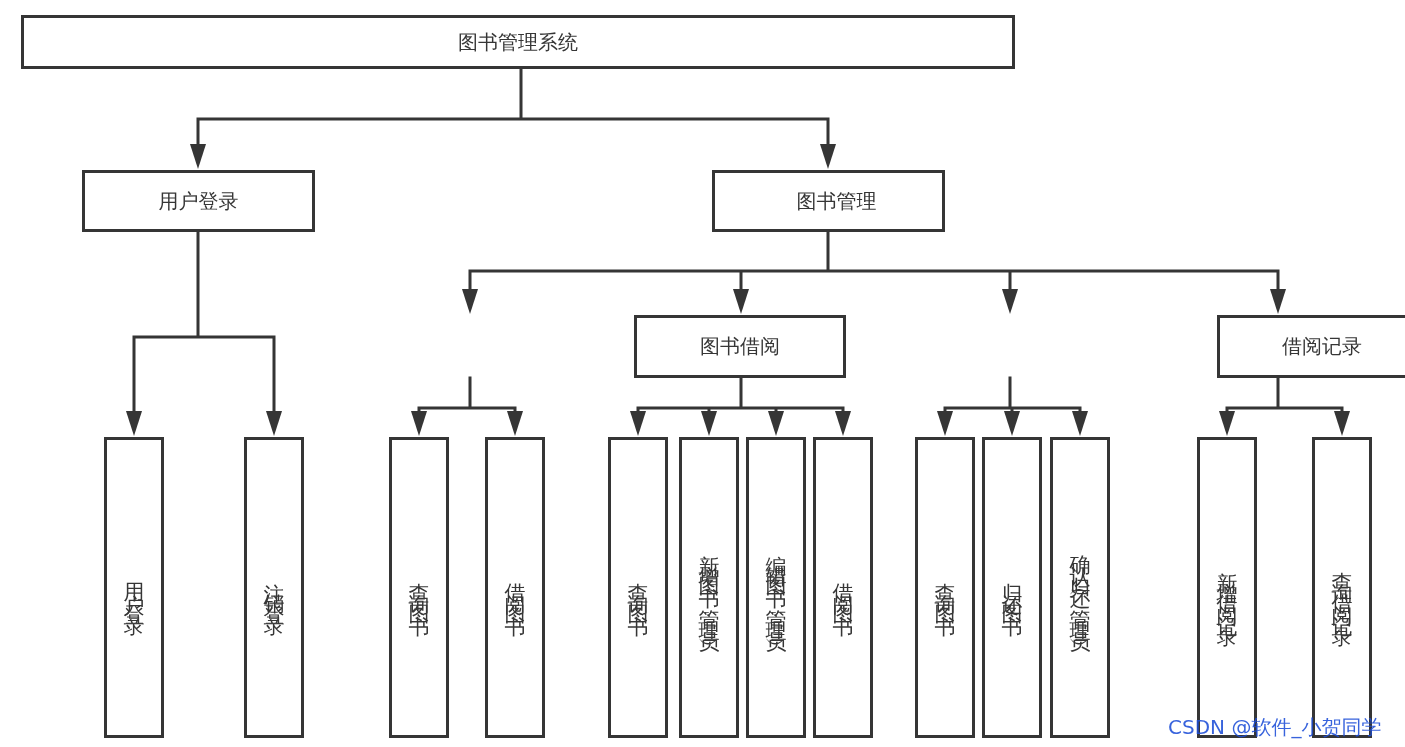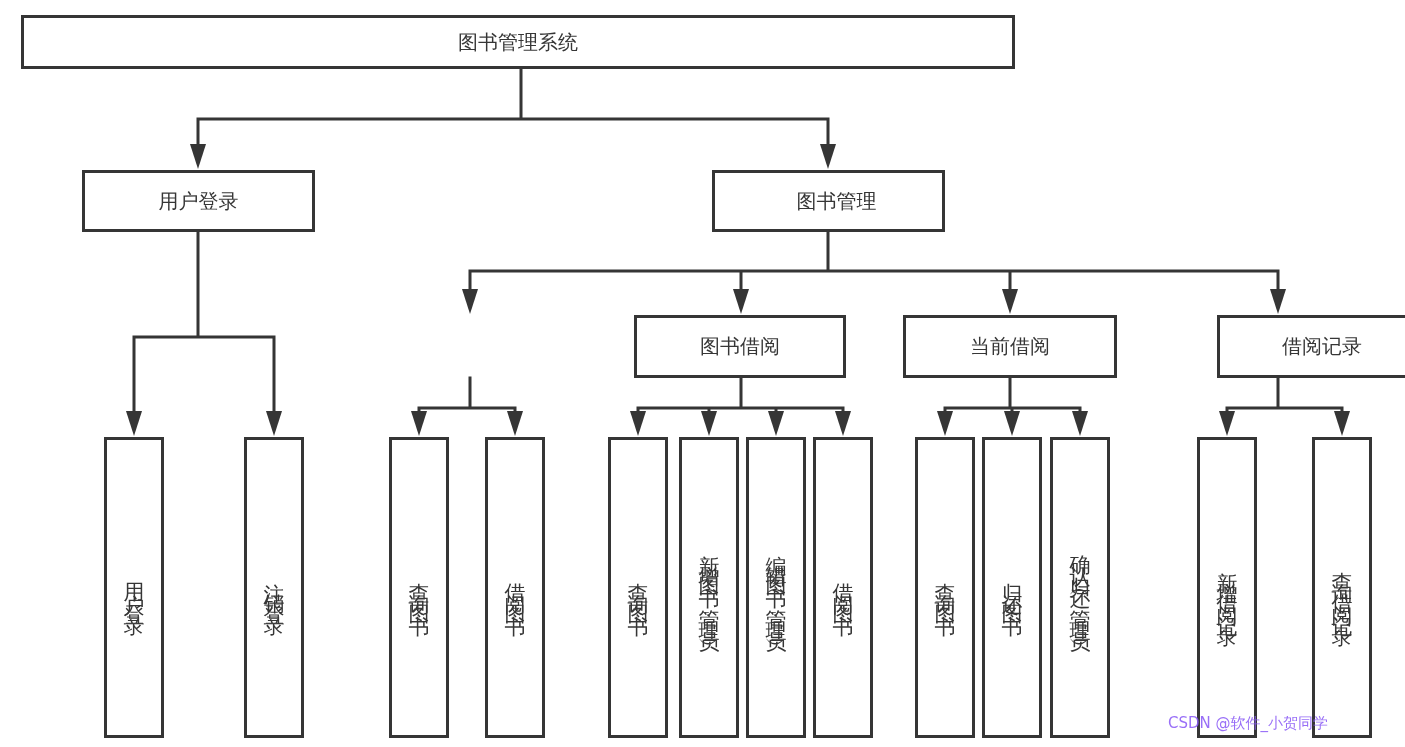--- a/index.html
+++ b/index.html
@@ -34,22 +34,22 @@
     writing-mode: vertical-rl;
     letter-spacing: 11px;
     font-size: 21px;
     color: #363636;
     white-space: nowrap;
   }
   .watermark {
     position: absolute;
     left: 1168px;
     top: 714px;
-    font-size: 15px;
-    color: #8b5cf6;
+    font-size: 20px;
+    color: #1d4ed8;
     opacity: 0.88;
     white-space: nowrap;
     z-index: 10;
   }
 </style>
 </head>
 <body>
 
 <div class="canvas">
 
@@ -84,21 +84,20 @@
       <polygon points="1334,411 1350,411 1342,436"></polygon>
     </g>
   </svg>
 
   <div class="node" style="left:21px; top:15px; width:994px; height:54px;">图书管理系统</div>
 
   <div class="node" style="left:82px; top:170px; width:233px; height:62px;">用户登录</div>
   <div class="node" style="left:712px; top:170px; width:233px; height:62px;padding-left:16px;">图书管理</div>
 
   <div class="node" style="left:634px; top:315px; width:212px; height:63px;">图书借阅</div>
-  <div class="node" style="left:903px; top:315px; width:214px; height:63px;">当前借阅</div>
   <div class="node" style="left:1173px; top:315px; width:210px; height:63px;margin-left:44px;">借阅记录</div>
 
   <div class="node leaf" style="left:104px;">
     <span class="vtext">用户登录</span>
   </div>
   <div class="node leaf" style="left:244px;">
     <span class="vtext">注销登录</span>
   </div>
 
   <div class="node leaf" style="left:389px;">

